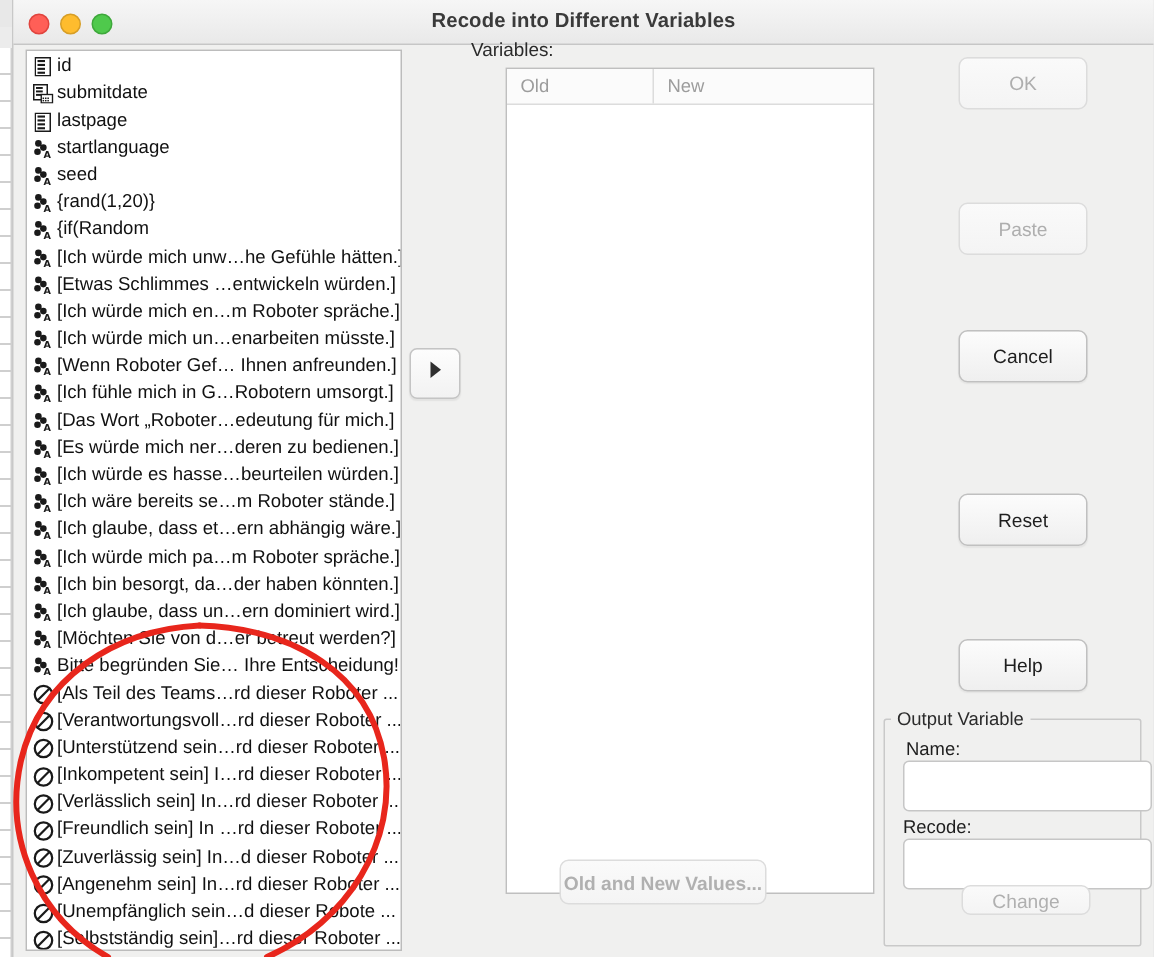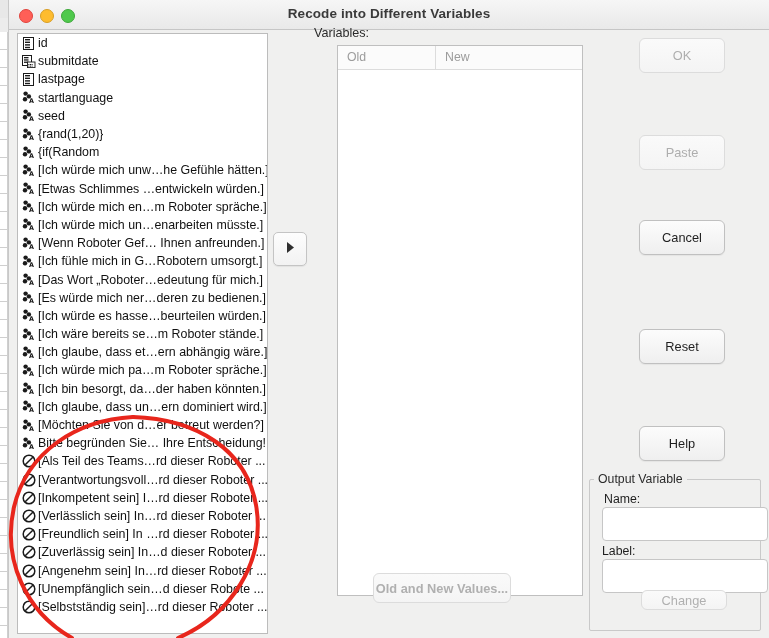--- a/index.html
+++ b/index.html
@@ -59,21 +59,21 @@
     font-size:13.5px;font-weight:bold;color:#3a3a3a;letter-spacing:0.1px;
   }
 
   
   #var-list-box{
     position:absolute;left:8px;top:33px;width:251px;height:601px;
     background:#ffffff;border:1px solid #bcbcbc;
     overflow:hidden;box-sizing:border-box;
   }
   .var-row{
-    display:flex;align-items:center;height:18.2px;padding-left:3px;
+    display:flex;align-items:flex-end;height:18.2px;padding-left:3px;
     white-space:nowrap;overflow:hidden;
   }
   .var-label{
     font-size:12.4px;color:#111;line-height:18px;
     overflow:hidden;text-overflow:clip;white-space:nowrap;
   }
   .vicon{
     width:15px;height:15px;min-width:15px;margin-right:2px;
     display:flex;align-items:center;justify-content:center;
   }
@@ -472,20 +472,29 @@
         </span>
         <span class="var-label">[Verantwortungsvoll…rd dieser Roboter ...</span>
       </div>
       <div class="var-row">
         <span class="vicon">
           <svg width="14" height="14" viewBox="0 0 14 14">
             <circle cx="7" cy="7" r="5.8" fill="#fff" stroke="#1a1a1a" stroke-width="1.5"></circle>
             <line x1="3.2" y1="10.8" x2="10.8" y2="3.2" stroke="#1a1a1a" stroke-width="1.5"></line>
           </svg>
         </span>
+        <span class="var-label">[Unterstützend sein…rd dieser Roboter ...</span>
+      </div>
+      <div class="var-row">
+        <span class="vicon">
+          <svg width="14" height="14" viewBox="0 0 14 14">
+            <circle cx="7" cy="7" r="5.8" fill="#fff" stroke="#1a1a1a" stroke-width="1.5"></circle>
+            <line x1="3.2" y1="10.8" x2="10.8" y2="3.2" stroke="#1a1a1a" stroke-width="1.5"></line>
+          </svg>
+        </span>
         <span class="var-label">[Inkompetent sein] I…rd dieser Roboter ...</span>
       </div>
       <div class="var-row">
         <span class="vicon">
           <svg width="14" height="14" viewBox="0 0 14 14">
             <circle cx="7" cy="7" r="5.8" fill="#fff" stroke="#1a1a1a" stroke-width="1.5"></circle>
             <line x1="3.2" y1="10.8" x2="10.8" y2="3.2" stroke="#1a1a1a" stroke-width="1.5"></line>
           </svg>
         </span>
         <span class="var-label">[Verlässlich sein] In…rd dieser Roboter ...</span>
@@ -558,21 +567,21 @@
   <div id="btn-ok" class="dlg-btn disabled">OK</div>
   <div id="btn-paste" class="dlg-btn disabled">Paste</div>
   <div id="btn-cancel" class="dlg-btn enabled">Cancel</div>
   <div id="btn-reset" class="dlg-btn enabled">Reset</div>
   <div id="btn-help" class="dlg-btn enabled">Help</div>
 
   <div id="output-group"></div>
   <div id="output-group-title">Output Variable</div>
   <div id="name-label" class="of-label">Name:</div>
   <input id="name-input" class="of-input" value="" style="">
-  <div id="label-label" class="of-label">Label:</div>
+  <div id="label-label" class="of-label">Recode:</div>
   <input id="label-input" class="of-input" value="" style="">
   <div id="btn-change">Change</div>
 </div>
 
 <svg id="annotation" viewBox="0 0 769 638">
   <path d="M 133 417
            C 196 419, 246 449, 256 505
            C 266 561, 231 615, 178 638" fill="none" stroke="#e8261c" stroke-width="4" stroke-linecap="round"></path>
   <path d="M 133 417
            C 76 420, 27 452, 14 507

